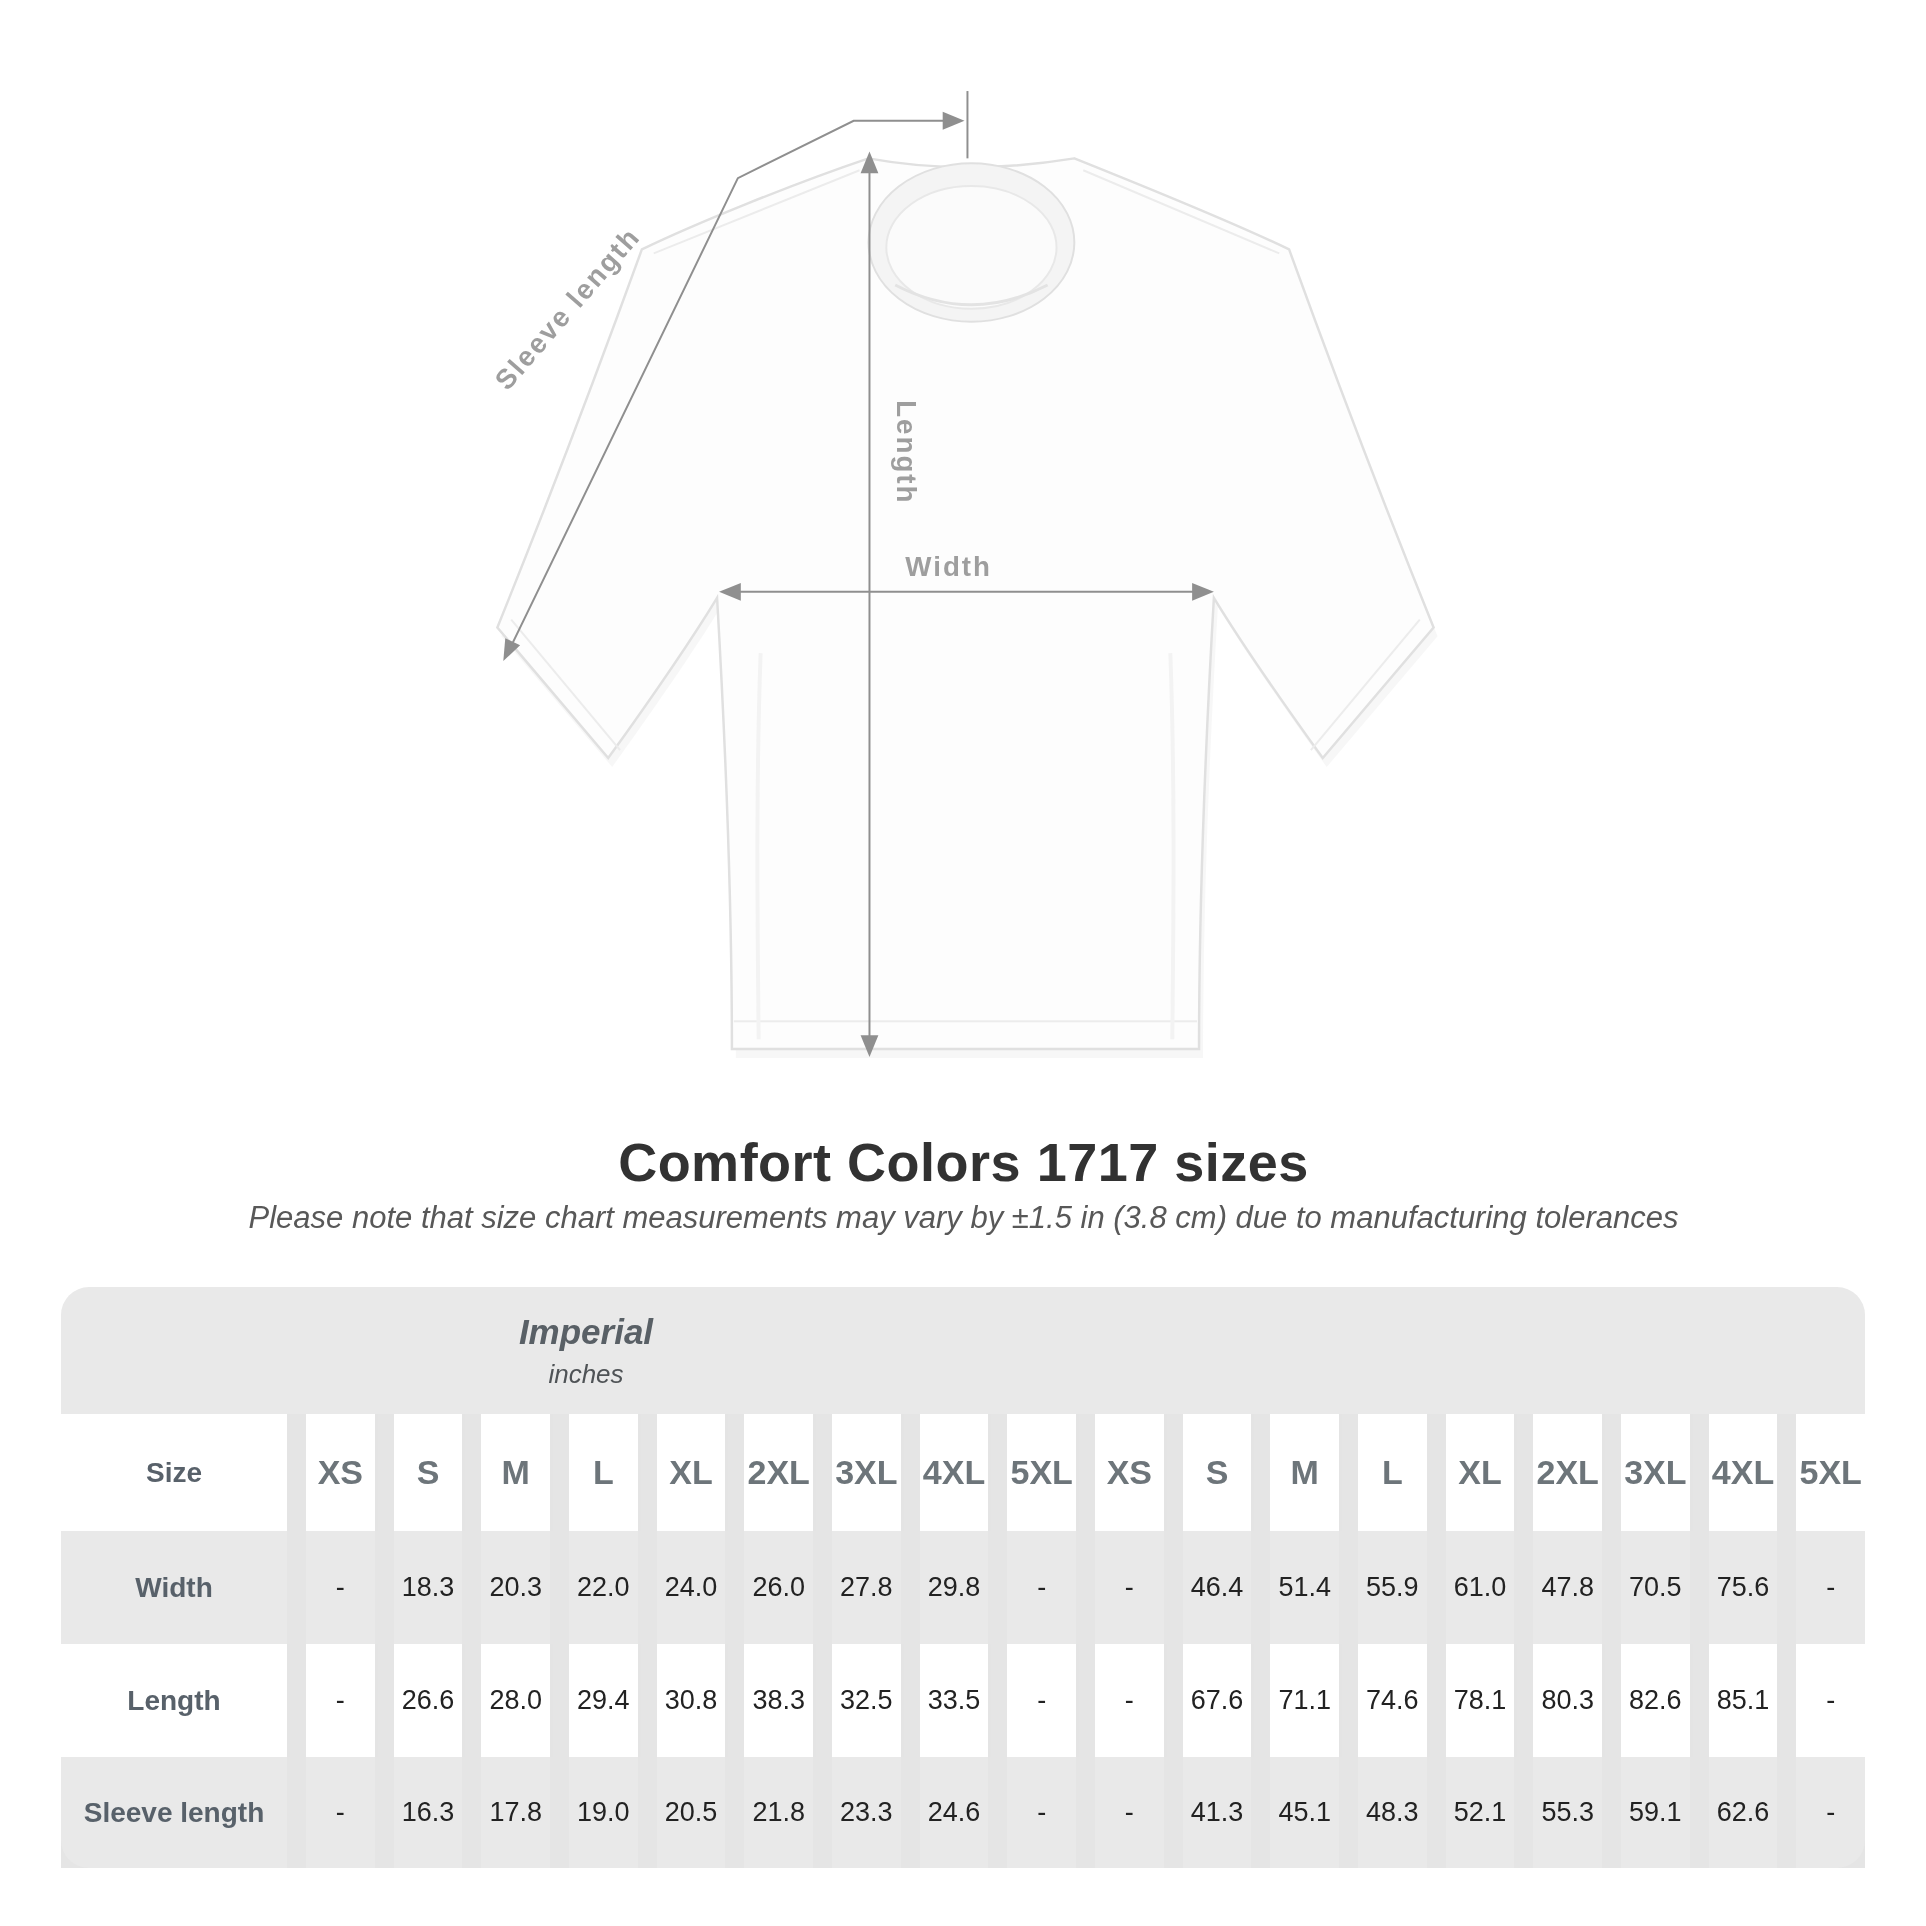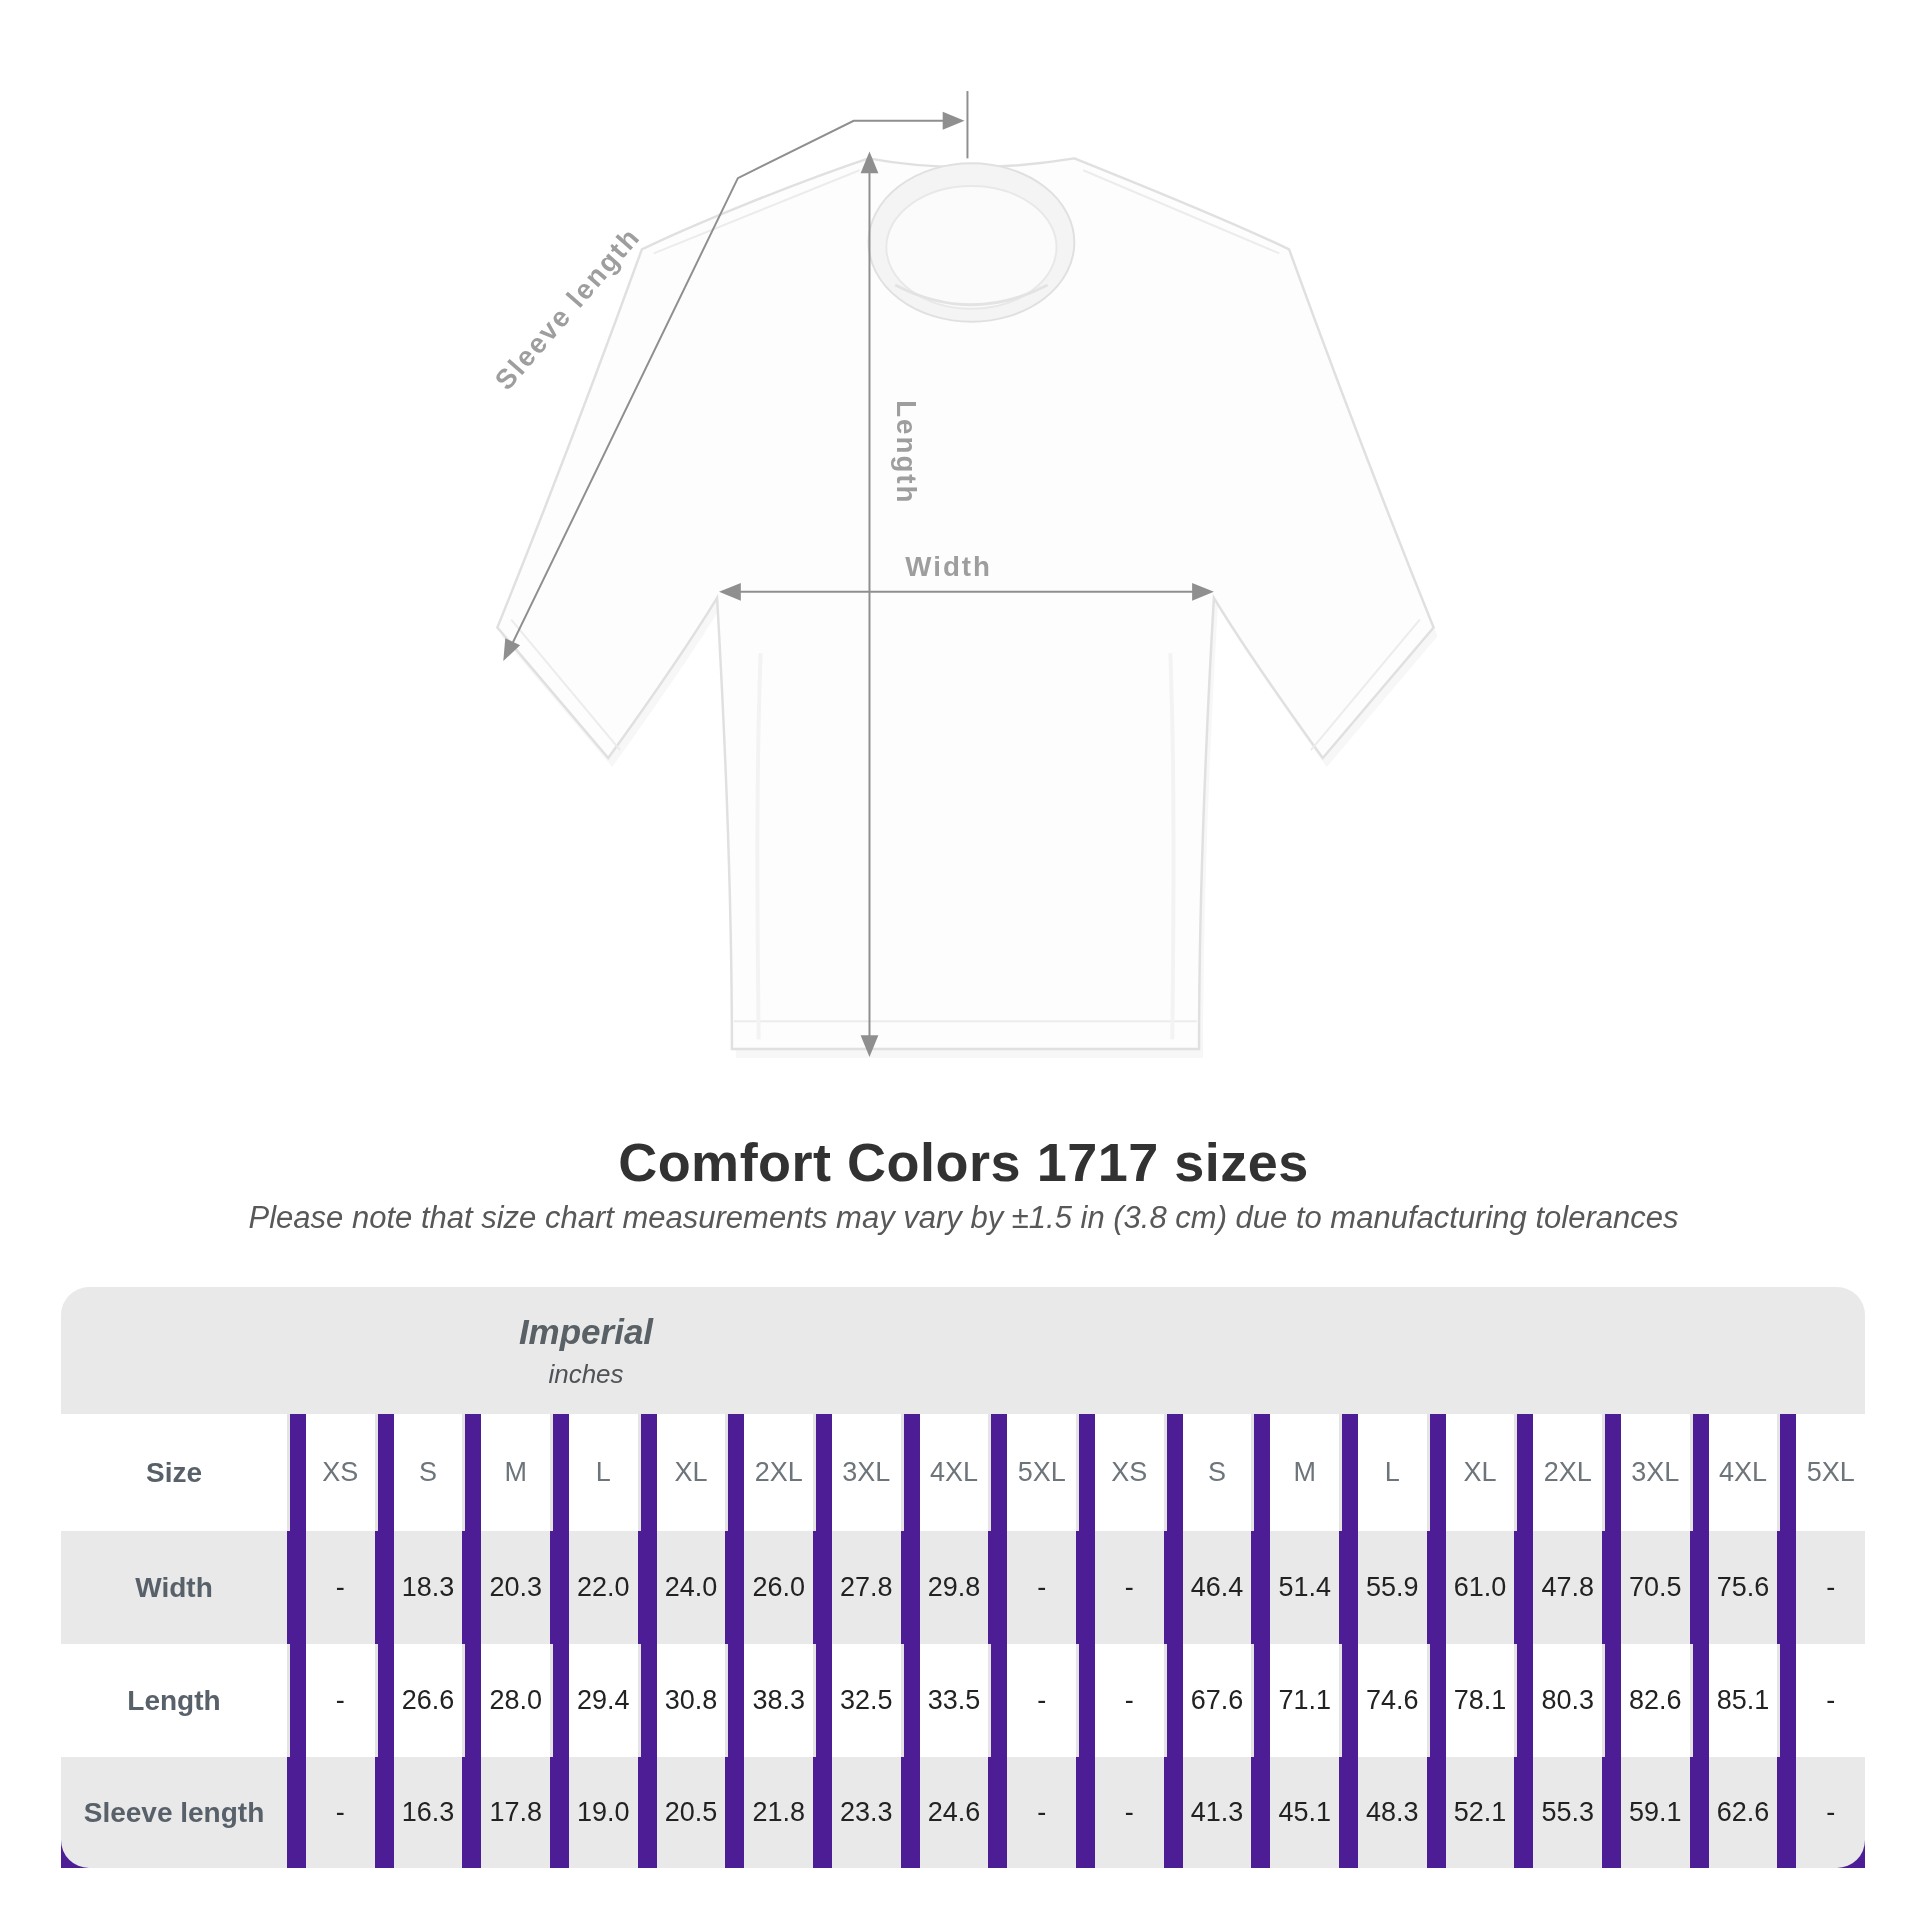--- a/index.html
+++ b/index.html
@@ -23,30 +23,30 @@
   }
   
   .size-table{position:absolute;left:61px;top:1287px;width:1804px;}
   .band{display:flex;height:127px;background:#e9e9e9;border-radius:28px 28px 0 0;}
   .band-col{display:flex;flex-direction:column;align-items:center;justify-content:center;gap:7px;}
   .band-imperial{width:1012px;padding-left:38px;box-sizing:border-box;}
   .band-metric{flex:1;}
   .band-name{font-size:35px;font-weight:700;font-style:italic;color:#596066;}
   .band-unit{font-size:26px;font-style:italic;color:#4f5356;}
   .grid{
-    display:grid;background:#4c1d95;
+    display:grid;background:#e5e5e5;
     grid-template-columns:226px repeat(18,1fr);
     grid-template-rows:117px 113px 113px 111px;
     column-gap:19px;
   }
   .cell{display:flex;align-items:center;justify-content:center;}
   .white{background:#fff;}
   .gray{background:#e9e9e9;}
   .ln{box-shadow:3px 0 0 #e4e4e4;}
-  .hdr{font-size:27px;font-weight:400;color:#6d757a;}
+  .hdr{font-size:34px;font-weight:700;color:#6d757a;}
   .lbl{font-size:28px;font-weight:700;color:#58616a;}
   .val{font-size:27px;color:#222;}
   .br-l{border-bottom-left-radius:28px;}
   .br-r{border-bottom-right-radius:28px;}
 </style>
 </head>
 <body>
 
 <svg class="diagram" viewBox="0 0 1946 1260">
 

